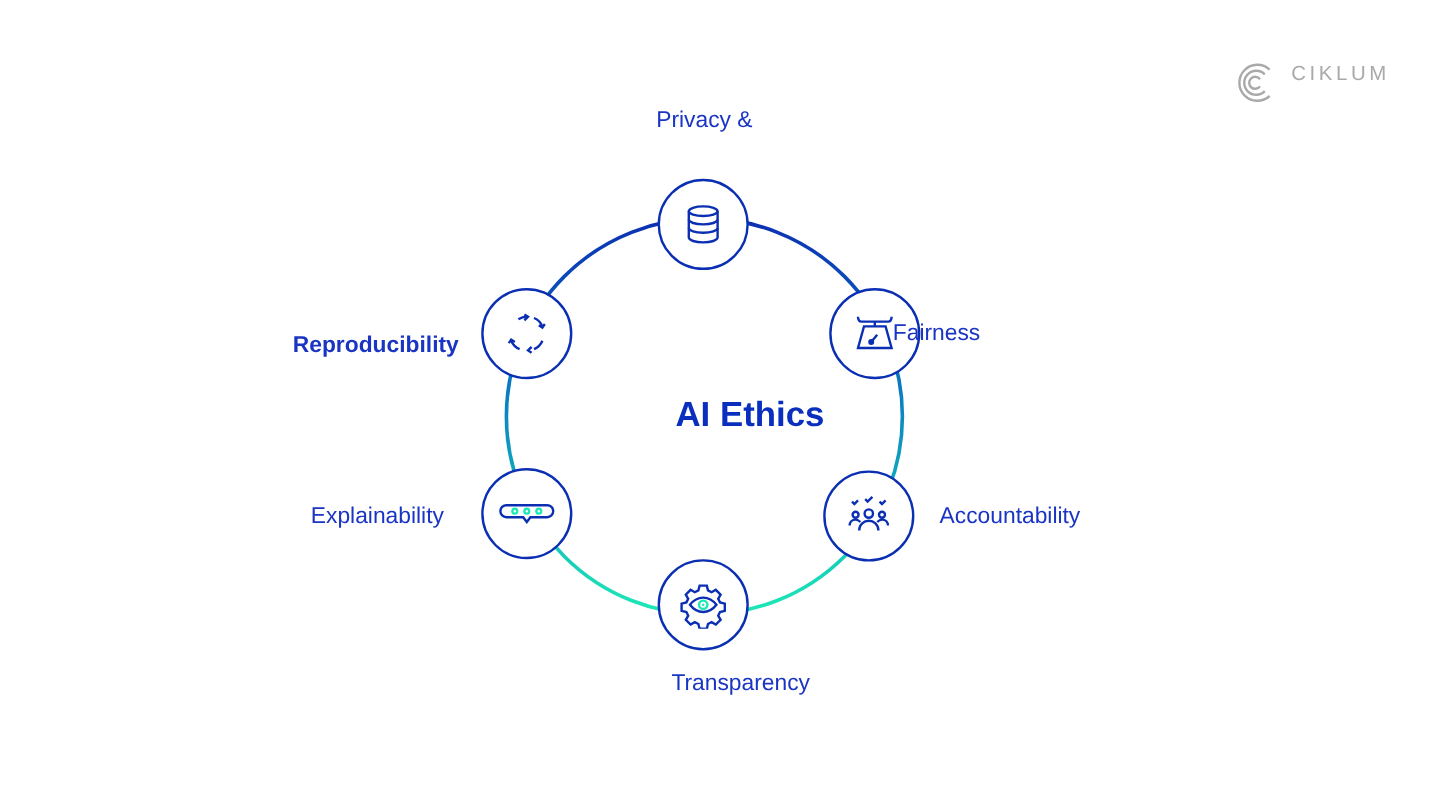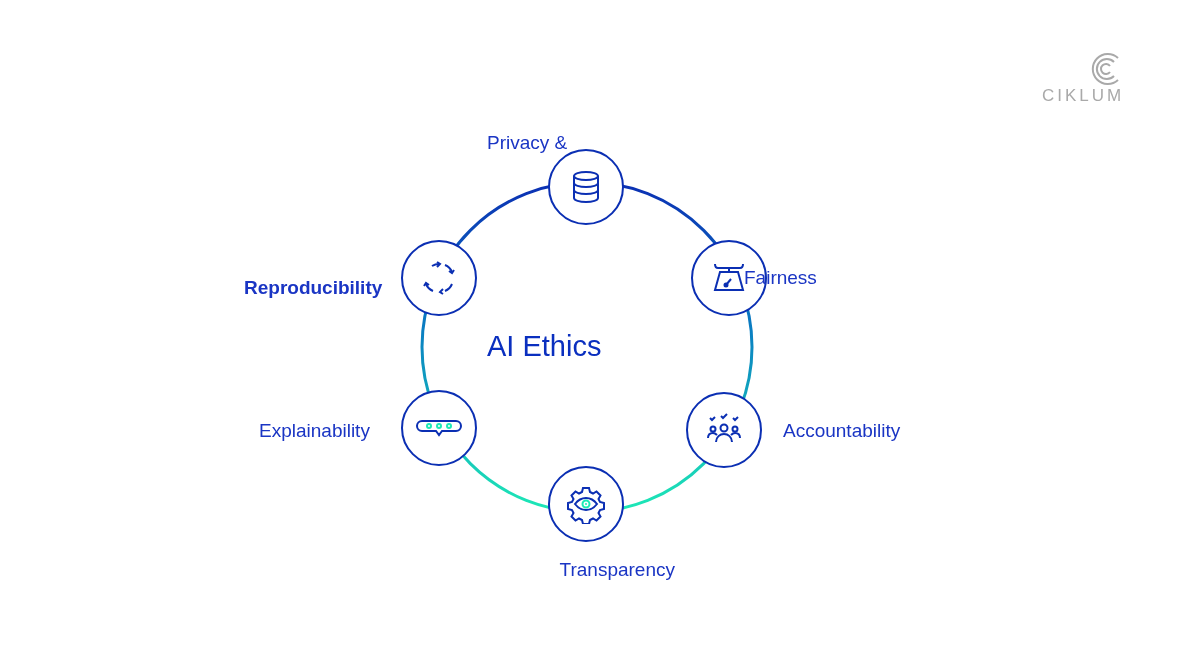--- a/index.html
+++ b/index.html
@@ -1,21 +1,21 @@
 <!DOCTYPE html>
 <html><head>
 <meta charset="utf-8">
 <style>
   html,body{margin:0;padding:0;background:#ffffff;}
   body{width:1200px;height:664px;position:relative;overflow:hidden;font-family:"Liberation Sans",sans-serif;}
   .label{position:absolute;color:#1a35c4;font-size:19px;line-height:25px;white-space:nowrap;}
-  .center-title{position:absolute;left:487px;top:330px;width:200px;text-align:left;color:#0a2fbf;font-size:29px;font-weight:normal;}
+  .center-title{position:absolute;left:487px;top:330px;width:200px;text-align:right;color:#0a2fbf;font-size:29px;font-weight:bold;}
   .node{position:absolute;width:76px;height:76px;border:2px solid #0b2fb3;border-radius:50%;background:#fff;box-sizing:border-box;display:flex;align-items:center;justify-content:center;}
   .node svg{width:40px;height:40px;}
-  .logo{position:absolute;left:1030px;top:52px;display:flex;align-items:flex-end;flex-direction:column;}
+  .logo{position:absolute;left:1030px;top:52px;display:flex;align-items:flex-start;}
   .logo-text{color:#a9a9a9;font-size:17px;letter-spacing:3px;margin-left:12px;}
 </style>
 </head>
 <body>
 
 <svg style="position:absolute;left:0;top:0" width="1200" height="664">
   <defs>
     <linearGradient id="ringGrad" x1="0" y1="0" x2="0" y2="1">
       <stop offset="0%" stop-color="#0b2fb3"></stop>
       <stop offset="45%" stop-color="#0a7fc2"></stop>
@@ -28,21 +28,21 @@
 <div class="center-title">AI Ethics</div>
 
 <div class="node" style="left:548px;top:149px;">
   <svg viewBox="0 0 40 40" fill="none" stroke="#0b2fb3" stroke-width="2">
     <ellipse cx="20" cy="9" rx="12" ry="4"></ellipse>
     <path d="M8 9v22c0 2.2 5.4 4 12 4s12-1.8 12-4V9"></path>
     <path d="M8 16c0 2.2 5.4 4 12 4s12-1.8 12-4"></path>
     <path d="M8 23c0 2.2 5.4 4 12 4s12-1.8 12-4"></path>
   </svg>
 </div>
-<div class="label" style="left:487px;top:88px;width:200px;text-align:left;margin-top:42px;">
+<div class="label" style="left:487px;top:88px;width:200px;text-align:center;">
   <div>Privacy &amp;</div>
 </div>
 
 <div class="node" style="left:691px;top:240px;">
   <svg viewBox="0 0 40 40" fill="none" stroke="#0b2fb3" stroke-width="2">
     <path d="M6 6c0 3 1 4 3 4h22c2 0 3-1 3-4"></path>
     <path d="M20 10v4"></path>
     <path d="M11 14h18l5 18H6z"></path>
     <path d="M17 27l5-6"></path>
     <circle cx="17" cy="27" r="1.5" fill="#0b2fb3"></circle>

